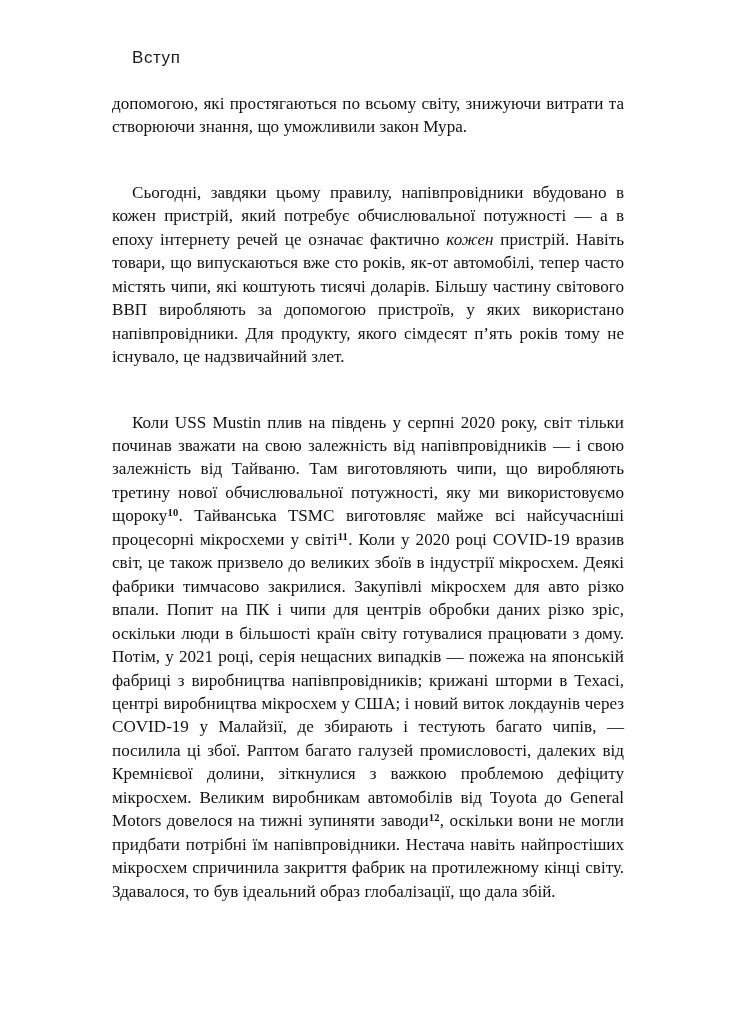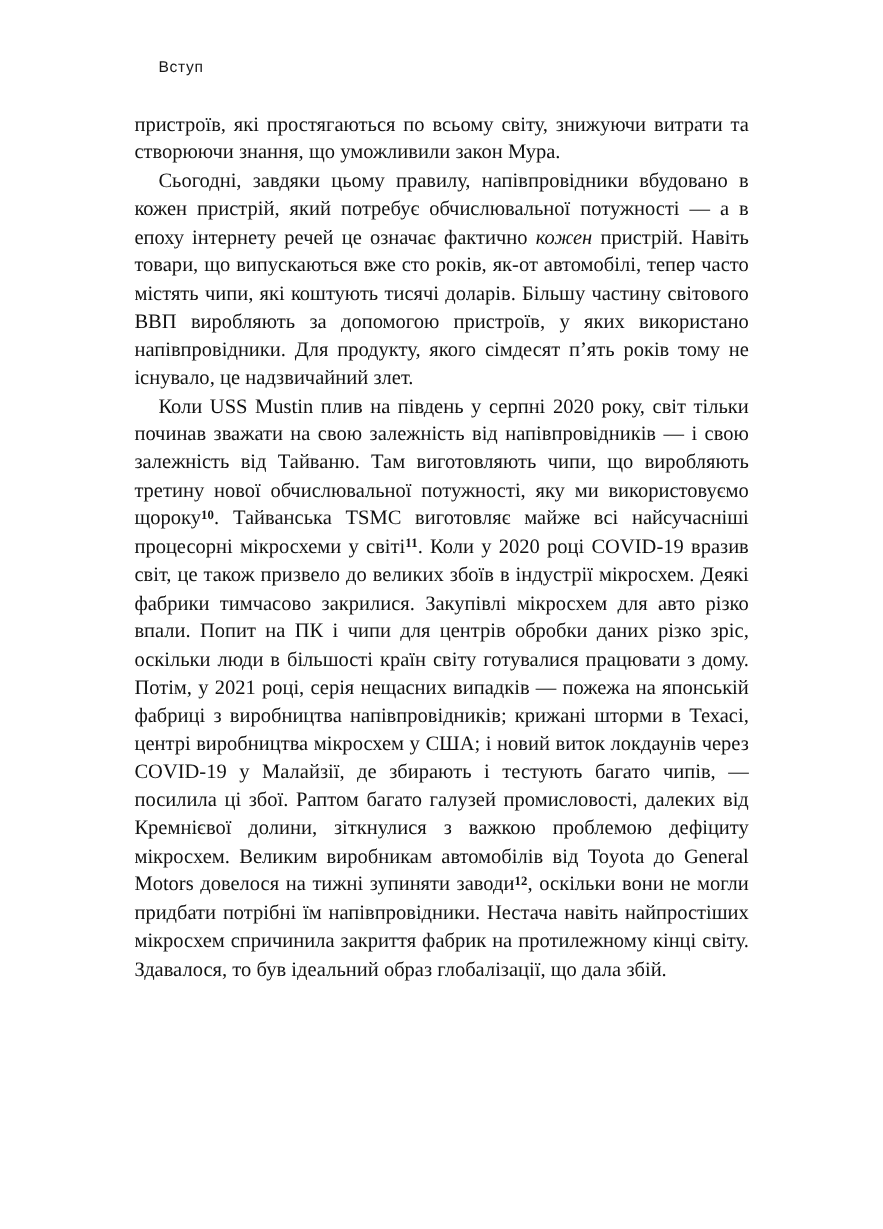--- a/index.html
+++ b/index.html
@@ -13,21 +13,21 @@
     height: 1024px;
     background: #ffffff;
     overflow: hidden;
     box-sizing: border-box;
   }
   .running-header {
     position: absolute;
     left: 132px;
     top: 48px;
     font-family: "Liberation Sans", sans-serif;
-    font-size: 13px;
+    font-size: 17px;
     letter-spacing: 0.6px;
     color: #1a1a1a;
     white-space: nowrap;
   }
   .text-block {
     position: absolute;
     left: 112px;
     top: 92px;
     width: 512px;
   }
@@ -40,38 +40,39 @@
     text-align: justify;
     text-justify: inter-word;
     -webkit-hyphens: manual;
     hyphens: manual;
     font-feature-settings: "onum" 1;
     font-variant-numeric: oldstyle-nums;
     word-spacing: 0.1px;
   }
   .para.indent {
     text-indent: 20px;
+    margin-top: 42px;
   }
   .para em {
     font-style: italic;
   }
   .fn {
     font-size: 0.62em;
     vertical-align: 0.46em;
     line-height: 0;
     letter-spacing: 0.2px;
     font-weight: bold;
   }
 </style>
 </head>
 <body>
 
 <div class="page" style="background: rgb(255, 255, 255); width: 736px; height: 1024px;">
 
   <div class="running-header">Вступ</div>
 
   <div class="text-block">
-    <p class="para" style="color: rgb(17, 17, 17);">пристроїв, які простягаються по всьому світу, знижуючи витрати та створюючи знання, що уможливили закон Мура.</p>
+    <p class="para" style="color: rgb(17, 17, 17);">допомогою, які простягаються по всьому світу, знижуючи витрати та створюючи знання, що уможливили закон Мура.</p>
     <p class="para indent" style="color: rgb(17, 17, 17);">Сьогодні, завдяки цьому правилу, напівпровідники вбудовано в кожен пристрій, який потребує обчислювальної потужності — а в епоху інтернету речей це означає фактично <em>кожен</em> пристрій. Навіть товари, що випускаються вже сто років, як-от автомобілі, тепер часто містять чипи, які коштують тисячі доларів. Більшу частину світового ВВП виробляють за допомогою пристроїв, у яких використано напівпровідники. Для продукту, якого сімдесят п’ять років тому не існувало, це надзвичайний злет.</p>
     <p class="para indent" style="color: rgb(17, 17, 17);">Коли USS Mustin плив на південь у серпні 2020 року, світ тільки починав зважати на свою залежність від напівпровідників — і свою залежність від Тайваню. Там виготовляють чипи, що виробляють третину нової обчислювальної потужності, яку ми використовуємо щороку<sup class="fn">10</sup>. Тайванська TSMC виготовляє майже всі найсучасніші процесорні мікросхеми у світі<sup class="fn">11</sup>. Коли у 2020 році COVID-19 вразив світ, це також призвело до великих збоїв в індустрії мікросхем. Деякі фабрики тимчасово закрилися. Закупівлі мікросхем для авто різко впали. Попит на ПК і чипи для центрів обробки даних різко зріс, оскільки люди в більшості країн світу готувалися працювати з дому. Потім, у 2021 році, серія нещасних випадків — пожежа на японській фабриці з виробництва напівпровідників; крижані шторми в Техасі, центрі виробництва мікросхем у США; і новий виток локдаунів через COVID-19 у Малайзії, де збирають і тестують багато чипів, — посилила ці збої. Раптом багато галузей промисловості, далеких від Кремнієвої долини, зіткнулися з важкою проблемою дефіциту мікросхем. Великим виробникам автомобілів від Toyota до General Motors довелося на тижні зупиняти заводи<sup class="fn">12</sup>, оскільки вони не могли придбати потрібні їм напівпровідники. Нестача навіть найпростіших мікросхем спричинила закриття фабрик на протилежному кінці світу. Здавалося, то був ідеальний образ глобалізації, що дала збій.</p>
   </div>
 
 </div>
 
 </body></html>

